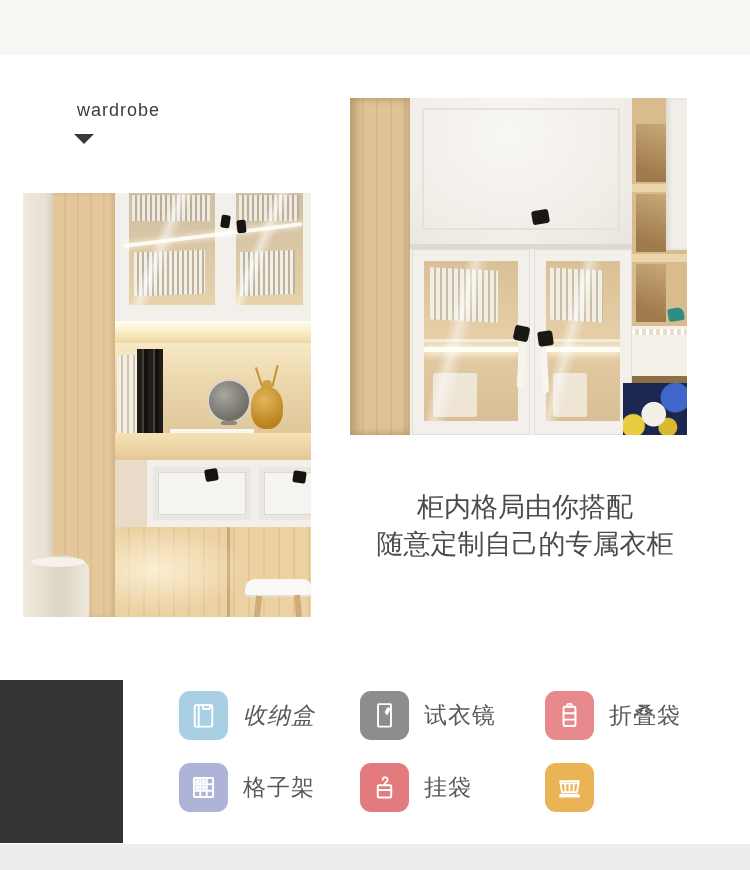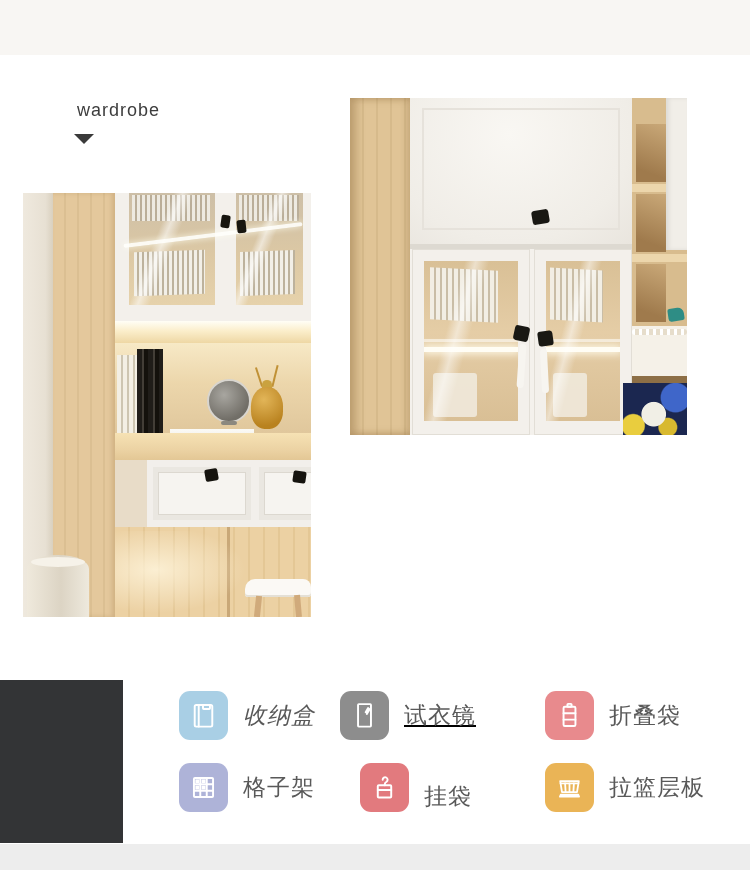--- a/index.html
+++ b/index.html
@@ -105,22 +105,22 @@
   
   .caption{left:360px;top:489px;width:330px;text-align:center;font-size:27px;line-height:37px;color:#4b4b4b;}
 
   
   .acc-panel{left:0;top:680px;width:123px;height:163px;background:#333436;}
   .bottom-strip{left:0;top:844px;width:750px;height:26px;background:#ededed;}
 
   .acc-item{position:absolute;display:flex;align-items:center;}
   .acc-tile{width:49px;height:49px;border-radius:11px;display:flex;align-items:center;justify-content:center;flex:0 0 auto;}
   .acc-label{margin-left:15px;font-size:23px;color:#595959;letter-spacing:1px;white-space:nowrap;}
-  .i1{left:179px;top:691px;font-style:italic;} .i2{left:340px;top:691px;text-decoration:underline;} .i3{left:545px;top:691px;}
-  .i4{left:179px;top:763px;} .i5{left:360px;top:763px;align-items:flex-end;} .i6{left:545px;top:763px;}
+  .i1{left:179px;top:691px;font-style:italic;} .i2{left:360px;top:691px;} .i3{left:545px;top:691px;}
+  .i4{left:179px;top:763px;} .i5{left:360px;top:763px;} .i6{left:545px;top:763px;}
   .icon-svg{width:31px;height:31px;display:block;}
 </style>
 </head>
 <body>
 
 <div class="page">
   <div class="abs top-strip"></div>
 
   <div class="abs brand">wardrobe</div>
   <div class="abs brand-caret"></div>
@@ -212,20 +212,24 @@
       <div class="abs pr-cub pr-cub3"></div>
       <div class="abs pr-white-panel"></div>
       <div class="abs pr-teal"></div>
       <div class="abs pr-wall"></div>
       <div class="abs pr-led-dots"></div>
       <div class="abs pr-ledge"></div>
     </div>
     <div class="abs pr-paint"></div>
   </div>
 
+  <div class="abs caption">
+    <div>柜内格局由你搭配</div>
+    <div>随意定制自己的专属衣柜</div>
+  </div>
 
   <div class="abs acc-panel">
     
     
     
   </div>
 
   <div class="acc-item i1">
     <div class="acc-tile" style="background-color: rgb(169, 207, 229);">
       <svg class="icon-svg" viewBox="0 0 24 24" fill="none" stroke="#ffffff" stroke-width="1.5" stroke-linecap="round" stroke-linejoin="round">
@@ -285,17 +289,16 @@
 
   <div class="acc-item i6">
     <div class="acc-tile" style="background-color: rgb(234, 180, 86);">
       <svg class="icon-svg" viewBox="0 0 24 24" fill="none" stroke="#ffffff" stroke-width="1.4" stroke-linecap="round" stroke-linejoin="round">
         <path d="M4.8 7 H19.2 L17.8 15.6 H6.2 Z"></path>
         <path d="M5.1 8.8 H18.9"></path>
         <path d="M8.6 8.8 L9 15.6 M12 8.8 V15.6 M15.4 8.8 L15 15.6"></path>
         <path d="M5.2 17.6 L18.8 17.6 L19.4 19.1 L4.6 19.1 Z"></path>
       </svg>
     </div>
-    <div class="acc-label">拉篮层板</div>
   </div>
 
   <div class="abs bottom-strip"></div>
 </div>
 
 </body></html>

